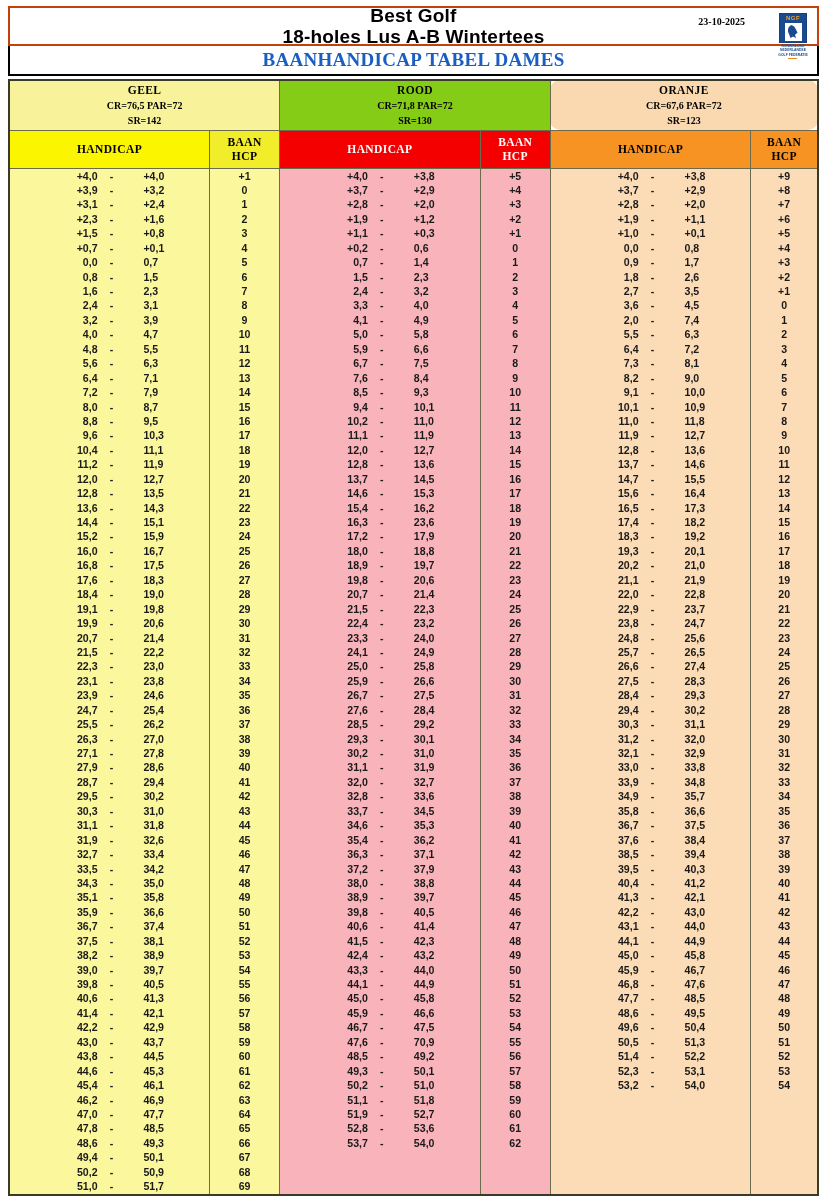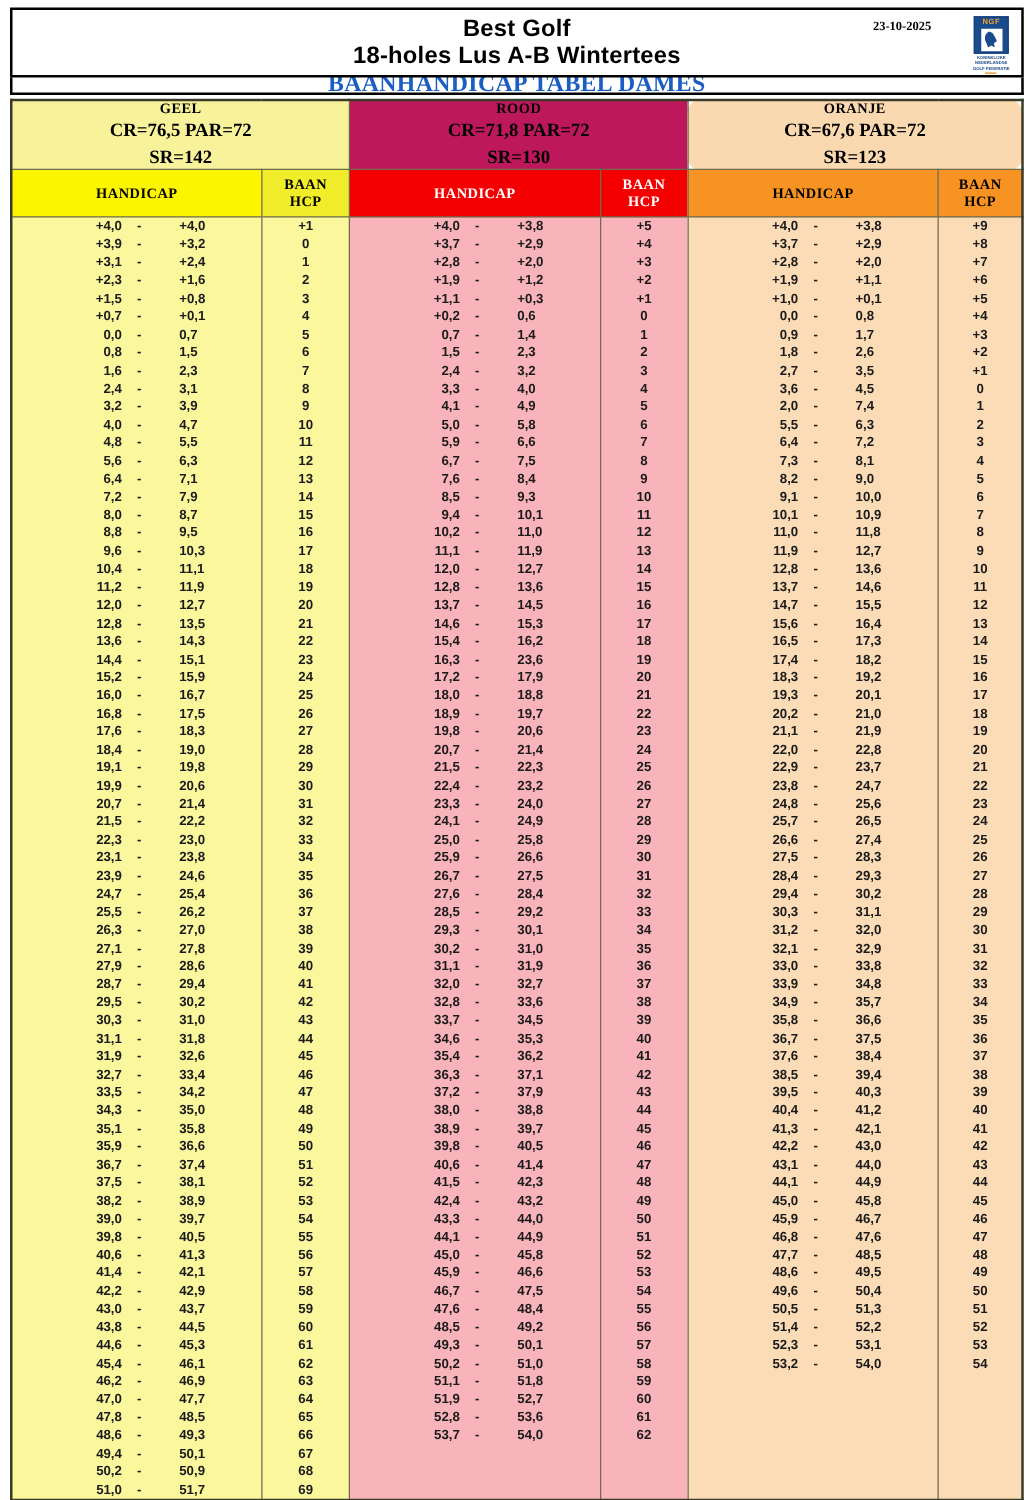--- a/index.html
+++ b/index.html
@@ -6,22 +6,22 @@
   body {
     width: 827px; height: 1200px;
     background: #ffffff;
     font-family: "Liberation Serif", serif;
     overflow: hidden;
   }
   .page { width: 827px; height: 1200px; padding: 6px 8px 0 8px; }
 
   
   .title-box {
-    border: 2px solid #000000;
-    height: 56px;
+    border: 2px solid #c2410c;
+    height: 40px;
     position: relative;
     display: flex;
     align-items: center;
     justify-content: center;
   }
   .title-text { text-align: center; line-height: 1.12; }
   .title-text .l1,
   .title-text .l2 {
     font-family: "Liberation Sans", sans-serif;
     font-weight: bold;
@@ -64,21 +64,21 @@
     margin-top: 1px; text-align: center;
     font-family: "Liberation Sans", sans-serif;
     font-size: 3.4px; line-height: 4.4px;
     color: #1a4b8c; font-weight: bold;
   }
   .ngf-rule { width: 9px; height: 1px; background: #e08a1e; margin: 1px auto 0; }
 
   
   .subtitle-box {
     border: 2px solid #000; border-top: none;
-    height: 14px; display: flex; align-items: center; justify-content: center;
+    height: 30px; display: flex; align-items: center; justify-content: center;
   }
   .subtitle-text {
     font-family: "Liberation Serif", serif;
     font-weight: bold; font-size: 19px; color: #1a5ec4;
     letter-spacing: .3px;
   }
 
   
   .tbl {
     border-collapse: collapse;
@@ -89,23 +89,23 @@
   }
   .tbl td, .tbl th { border: 1px solid #6b6b4e; padding: 0; }
 
   
   .tee-head {
     height: 50px; text-align: center; vertical-align: middle;
     font-family: "Liberation Serif", serif; font-weight: bold;
     color: #000;
   }
   .tee-name { font-size: 11.5px; letter-spacing: .4px; }
-  .tee-cr, .tee-sr { font-size: 15px; margin-top: 4px; }
+  .tee-cr, .tee-sr { font-size: 10px; margin-top: 4px; }
   .tee-geel   { background: #f8f39a; }
-  .tee-rood   { background: #be185d; }
+  .tee-rood   { background: #84cc16; }
   .tee-oranje { background: #fbd9b0; border-radius: 10px; }
 
   
   .sub-head {
     height: 38px; text-align: center; vertical-align: middle;
     font-family: "Liberation Serif", serif; font-weight: bold;
     font-size: 11.5px; letter-spacing: .4px;
   }
   .sh-geel-h { background: #fcf500; color: #000; }
   .sh-geel-b { background: #f2ed2a; color: #000; }
@@ -952,21 +952,21 @@
                 <span class="hi">46,6</span>
               </div>
               <div class="drow">
                 <span class="lo">46,7</span>
                 <span class="dash">-</span>
                 <span class="hi">47,5</span>
               </div>
               <div class="drow">
                 <span class="lo">47,6</span>
                 <span class="dash">-</span>
-                <span class="hi">48,4</span>
+                <span class="hi">70,9</span>
               </div>
               <div class="drow">
                 <span class="lo">48,5</span>
                 <span class="dash">-</span>
                 <span class="hi">49,2</span>
               </div>
               <div class="drow">
                 <span class="lo">49,3</span>
                 <span class="dash">-</span>
                 <span class="hi">50,1</span>

